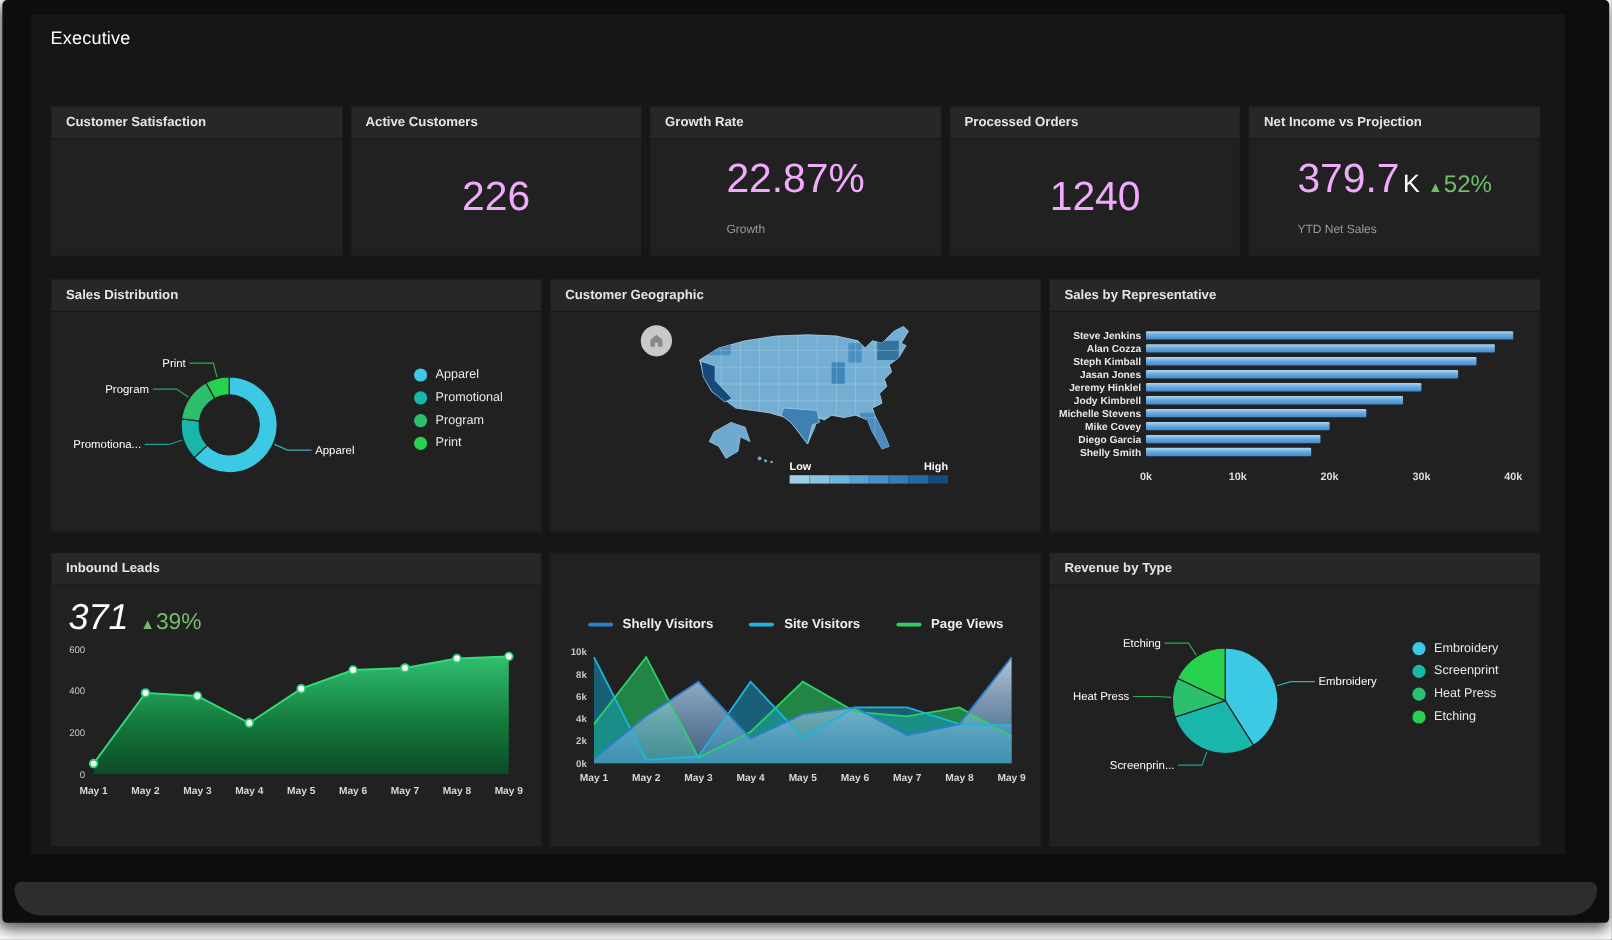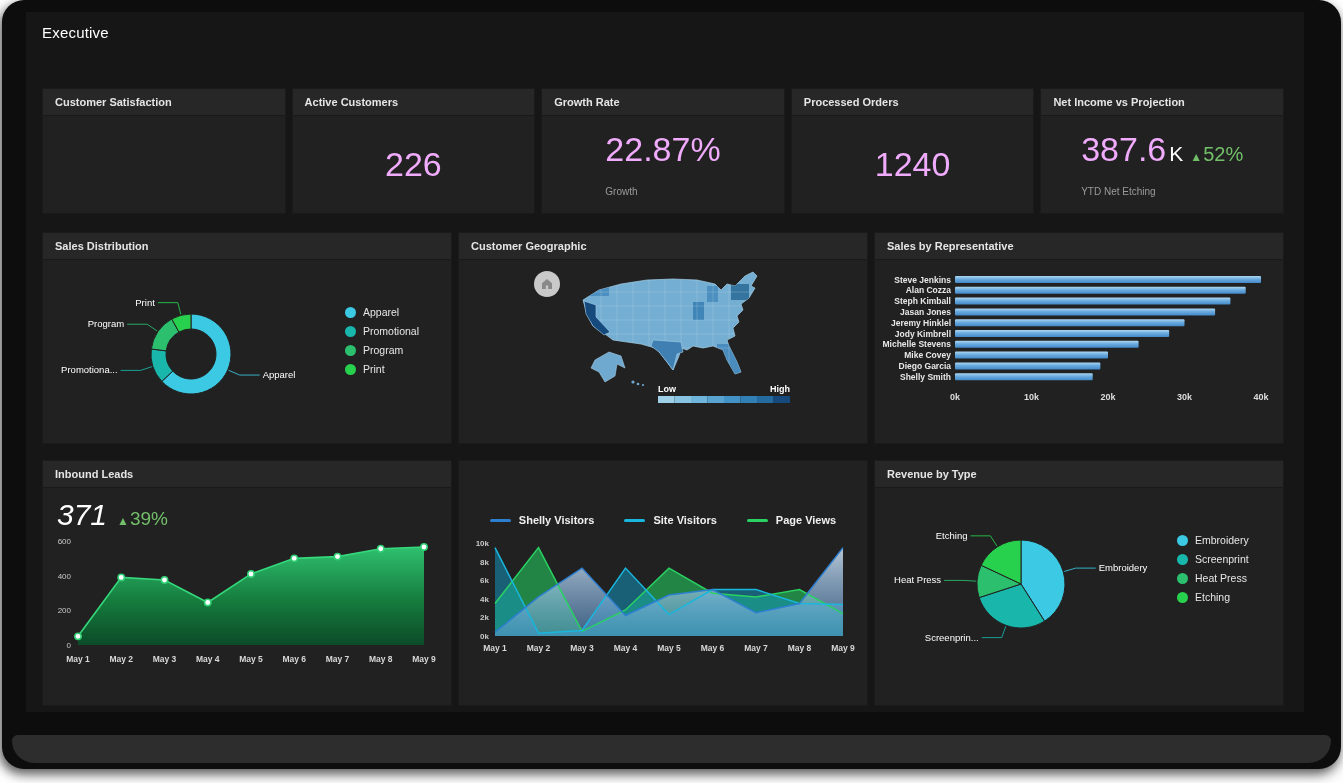--- a/index.html
+++ b/index.html
@@ -1,17 +1,17 @@
 <!DOCTYPE html>
 <html><head>
 <meta charset="utf-8">
 <style>
   html,body{margin:0;padding:0;background:#ffffff;}
   body{width:1343px;height:783px;position:relative;font-family:"Liberation Sans",sans-serif;overflow:hidden;}
-  .device{position:absolute;left:2px;top:0;width:1339px;height:769px;background:#0d0d0d;border-radius:22px;
+  .device{position:absolute;left:2px;top:0;width:1339px;height:769px;background:#0d0d0d;border-radius:4px;
           box-shadow:-3px 4px 10px rgba(0,0,0,.45),0 6px 14px rgba(0,0,0,.35);}
   .lip{position:absolute;left:10px;right:10px;bottom:6px;height:28px;background:#2d2d2d;border-radius:6px 6px 24px 24px;}
   .screen{position:absolute;left:24px;top:12px;width:1278px;height:700px;background:#161616;}
   .page-title{position:absolute;left:16px;top:12px;font-size:15px;font-weight:500;color:#fff;letter-spacing:.2px;}
   .row{position:absolute;left:16px;width:1242px;display:grid;gap:6px;}
   .kpi-row{top:76px;height:126px;grid-template-columns:repeat(5,1fr);}
   .mid-row{top:220px;height:212px;grid-template-columns:repeat(3,1fr);}
   .bot-row{top:448px;height:246px;grid-template-columns:repeat(3,1fr);}
   .panel{position:relative;background:#212121;border:1px solid #1a1a1a;box-sizing:border-box;}
   .panel-header{height:26px;background:#272727;border-bottom:1px solid #191919;display:flex;align-items:center;
@@ -84,28 +84,28 @@
           <div class="kpi-value">1240</div>
         </div>
       </div>
       <div class="panel">
         <div class="panel-header">
           <span>Net Income vs Projection</span>
         </div>
         <div class="panel-body kpi-body">
           <div class="kpi-wrap">
             <div class="big-row">
-              <span class="kpi-value">387.6</span>
+              <span class="kpi-value">379.7</span>
               <span class="kpi-unit">K</span>
               <span class="delta">
                 <span class="arrow">▲</span>
                 <span class="pct">52%</span>
               </span>
             </div>
-            <div class="kpi-sub">YTD Net Etching</div>
+            <div class="kpi-sub">YTD Net Sales</div>
           </div>
         </div>
       </div>
     </div>
 
     <div class="row mid-row">
       <div class="panel">
         <div class="panel-header">
           <span>Sales Distribution</span>
         </div>

